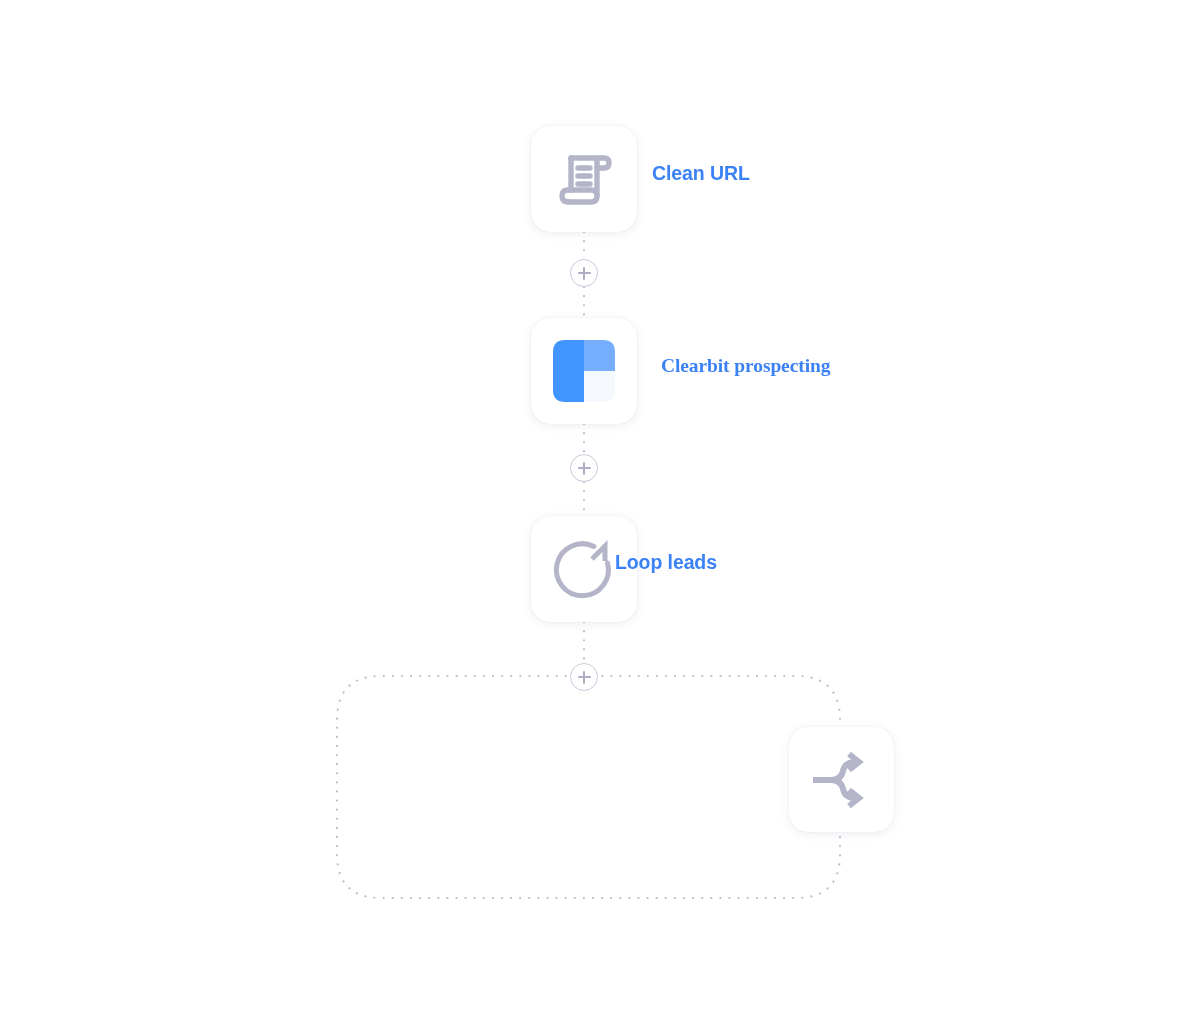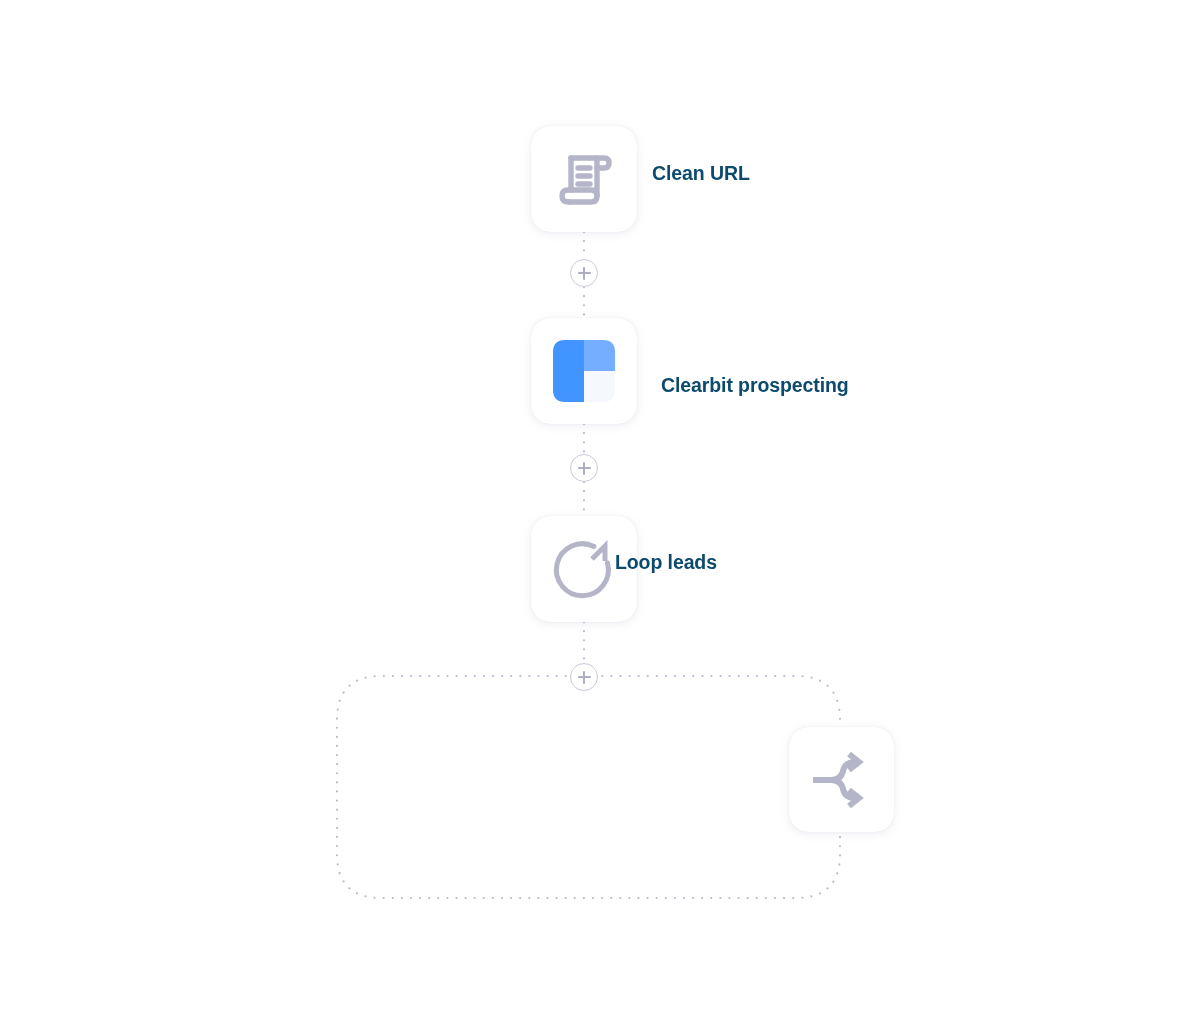--- a/index.html
+++ b/index.html
@@ -43,21 +43,21 @@
     align-items: center;
     justify-content: center;
   }
   .node-card svg { display: block; }
 
   .node-label {
     position: absolute;
     font-size: 19.5px;
     font-weight: 700;
     letter-spacing: -0.1px;
-    color: #0c4a6e;
+    color: #3b82f6;
     white-space: nowrap;
     line-height: 1;
   }
 
   
   .plus-btn {
     position: absolute;
     width: 28px;
     height: 28px;
     border-radius: 50%;
@@ -158,21 +158,21 @@
 
           <rect x="35" y="35" width="31" height="31" fill="#f5f8fd"></rect>
 
           <rect x="35" y="4" width="31" height="31" fill="#75aeff"></rect>
 
           <rect x="4" y="4" width="31" height="62" fill="#4294ff"></rect>
         </g>
       </svg>
     </span>
   </div>
-  <div class="node-label" style="left:661px;top:376px;">Clearbit prospecting</div>
+  <div class="node-label" style="left:661px;top:356px;font-family:Liberation Serif, serif;">Clearbit prospecting</div>
 
   <div class="node-card" style="left:531px;top:516px;">
     <span>
       <svg width="68" height="68" viewBox="0 0 68 68" xmlns="http://www.w3.org/2000/svg">
         <g fill="none" stroke="#b4b5c8" stroke-width="5" stroke-linecap="butt">
 
           <path d="M 44 11.5
                    A 26 26 0 1 0 57.5 28" stroke-linecap="round"></path>
 
           <path d="M 42 24 L 55 11 L 55 26" stroke-linejoin="miter" stroke-linecap="butt"></path>

